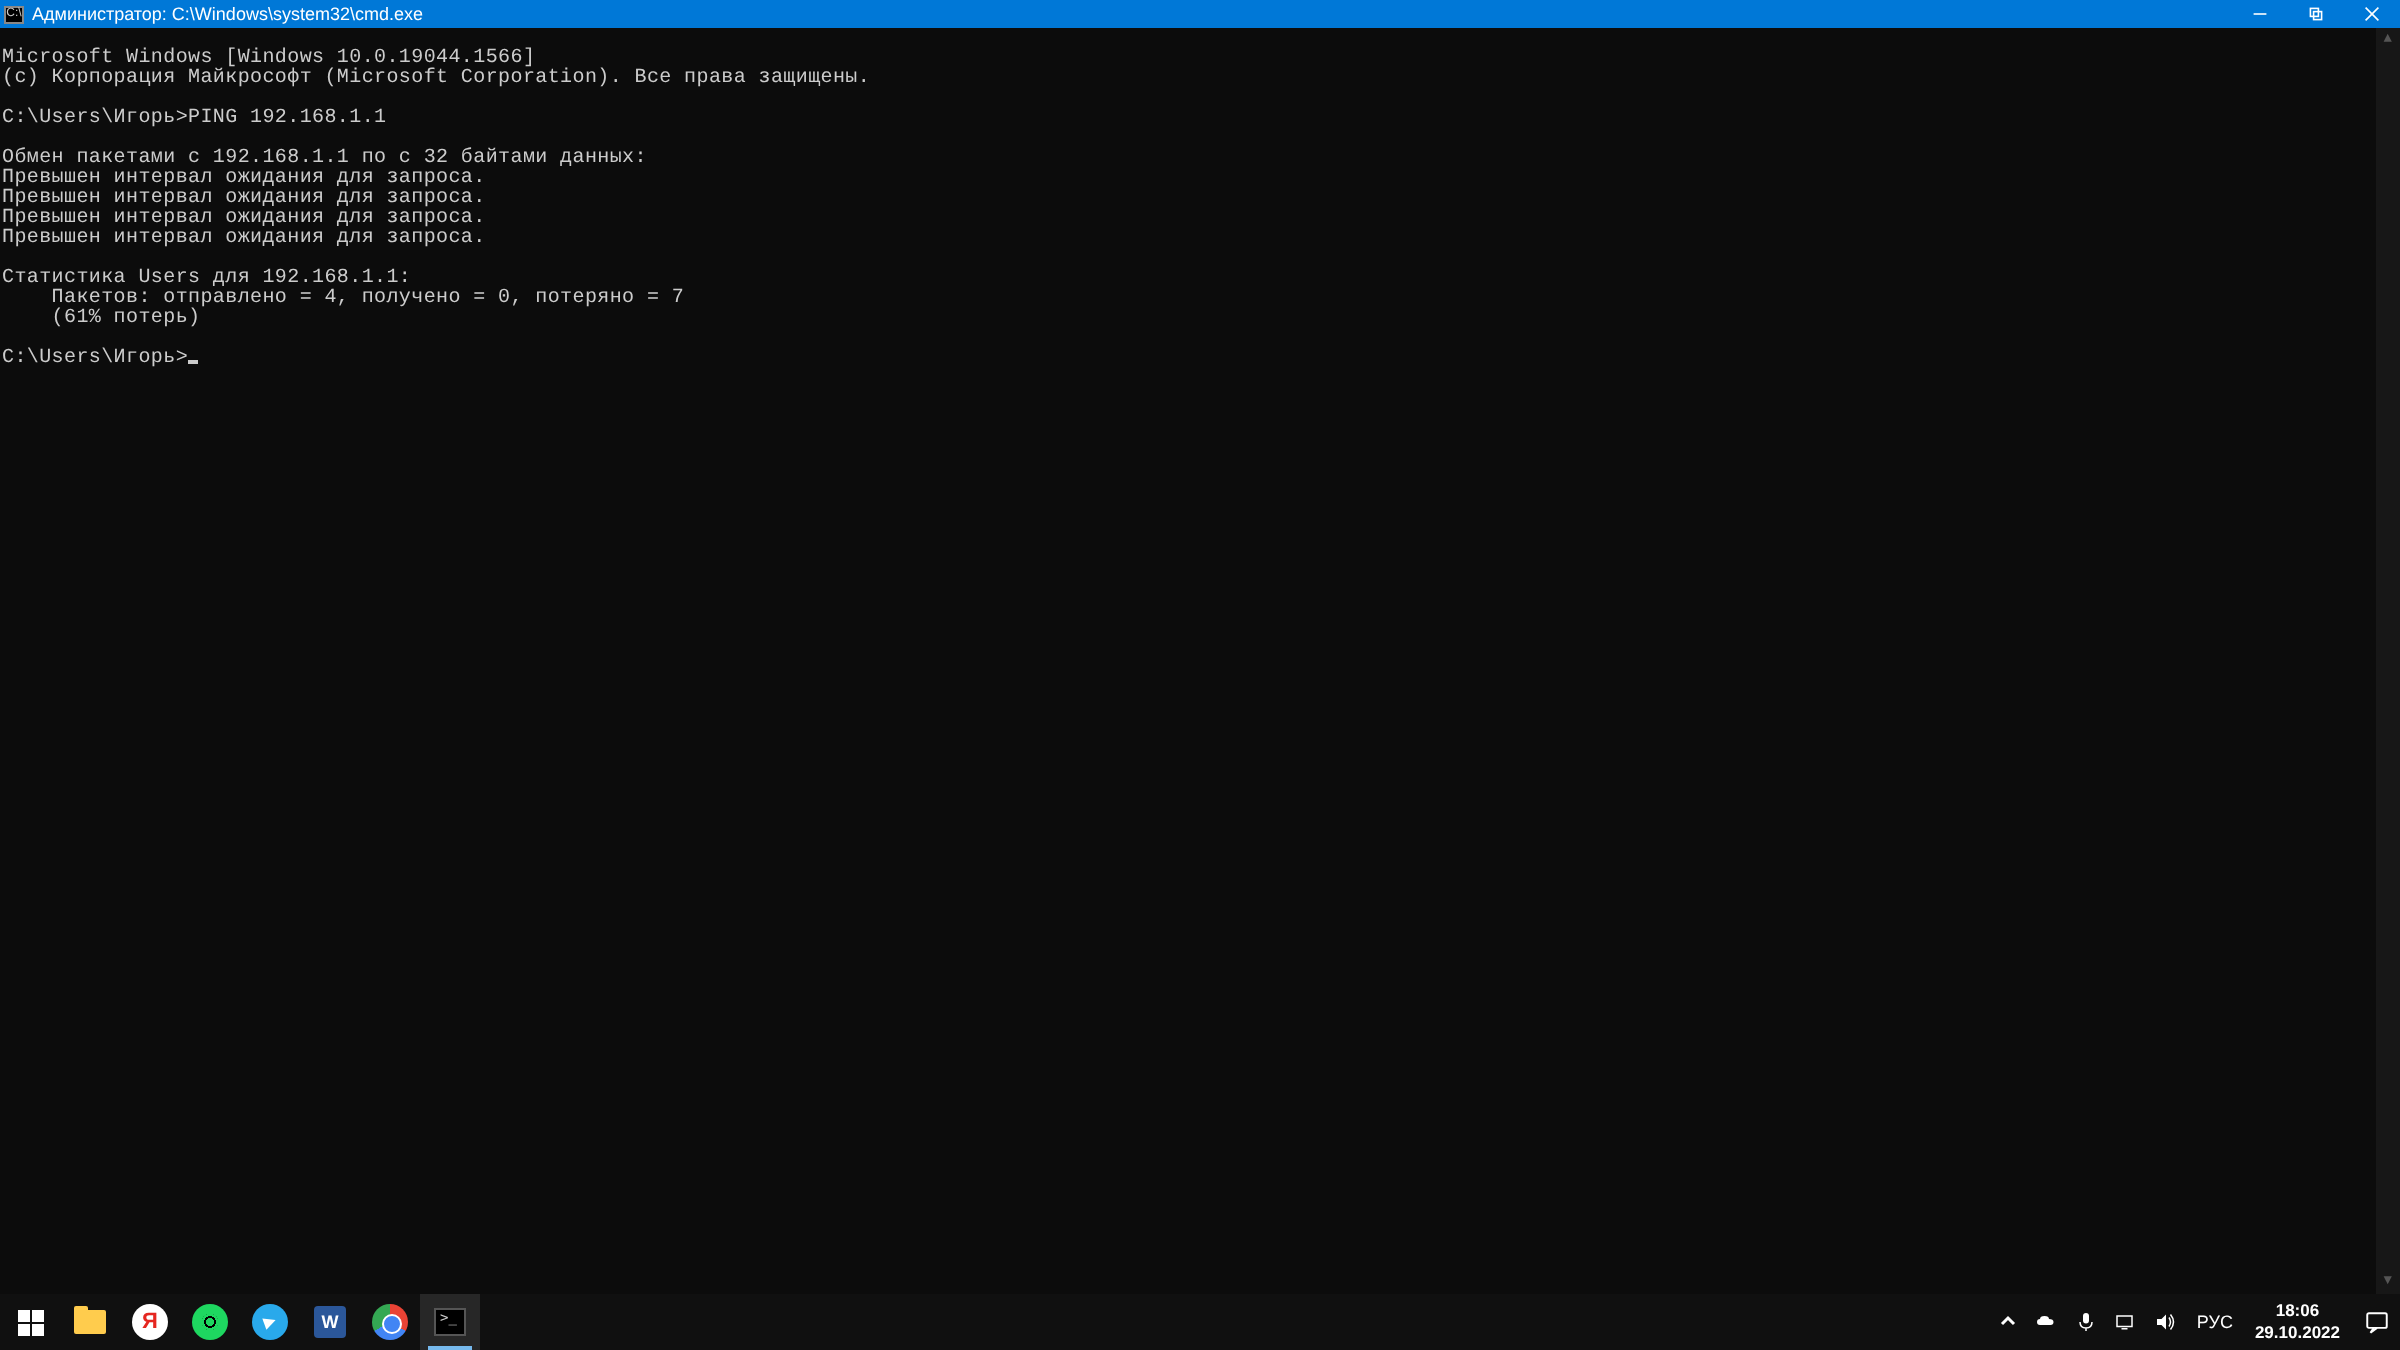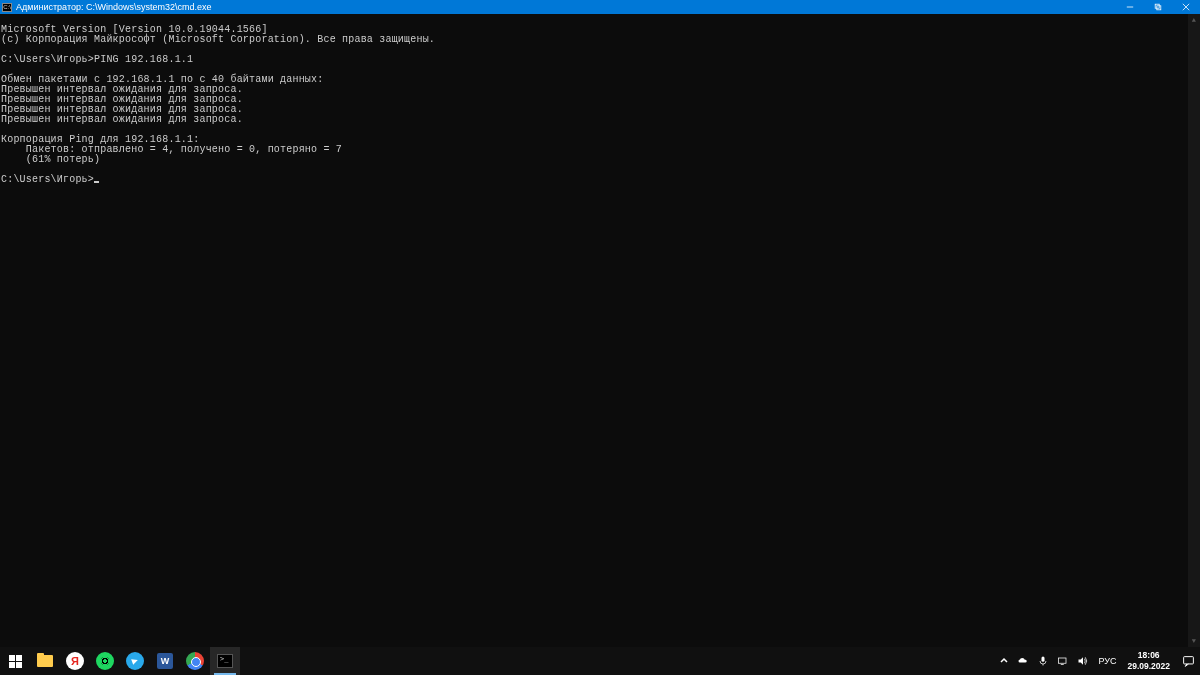--- a/index.html
+++ b/index.html
@@ -262,32 +262,32 @@
     <div class="titlebar-btn">
       <svg viewBox="0 0 10 10">
           <line x1="1" y1="1" x2="9" y2="9" stroke="#fff" stroke-width="1"></line>
           <line x1="9" y1="1" x2="1" y2="9" stroke="#fff" stroke-width="1"></line>
         </svg>
     </div>
   </div>
 </div>
 
 <div class="terminal">
-<span>Microsoft Version [Version 10.0.19044.1566]</span>
+<span>Microsoft Windows [Windows 10.0.19044.1566]</span>
 <span>(c) Корпорация Майкрософт (Microsoft Corporation). Все права защищены.</span>
 <span></span>
 <span>C:\Users\Игорь&gt;PING 192.168.1.1</span>
 <span></span>
-<span>Обмен пакетами с 192.168.1.1 по с 40 байтами данных:</span>
+<span>Обмен пакетами с 192.168.1.1 по с 32 байтами данных:</span>
 <span>Превышен интервал ожидания для запроса.</span>
 <span>Превышен интервал ожидания для запроса.</span>
 <span>Превышен интервал ожидания для запроса.</span>
 <span>Превышен интервал ожидания для запроса.</span>
 <span></span>
-<span>Корпорация Ping для 192.168.1.1:</span>
+<span>Статистика Users для 192.168.1.1:</span>
 <span>    Пакетов: отправлено = 4, получено = 0, потеряно = 7</span>
 <span>    (61% потерь)</span>
 <span></span>
 <span>C:\Users\Игорь&gt;</span><span class="cursor"></span>
   <div class="scrollbar">
     <div class="scroll-up">▲</div>
     <div class="scroll-down">▼</div>
   </div>
 </div>
 
@@ -348,21 +348,21 @@
     </div>
     <div class="tray-icon">
       <svg viewBox="0 0 16 16">
           <path d="M2 6 L5 6 L8 3 L8 13 L5 10 L2 10 Z"></path>
           <path d="M10 5 Q12 8 10 11 M11 3 Q15 8 11 13" stroke="#fff" fill="none"></path>
         </svg>
     </div>
     <div class="lang">РУС</div>
     <div class="clock">
       <span>18:06</span>
-      <span>29.09.2022</span>
+      <span>29.10.2022</span>
     </div>
     <div class="notif">
       <svg viewBox="0 0 16 16">
           <rect x="2" y="2" width="12" height="9" rx="1"></rect>
           <path d="M6 11 L4 14 L8 11"></path>
         </svg>
     </div>
   </div>
 </div>
 

